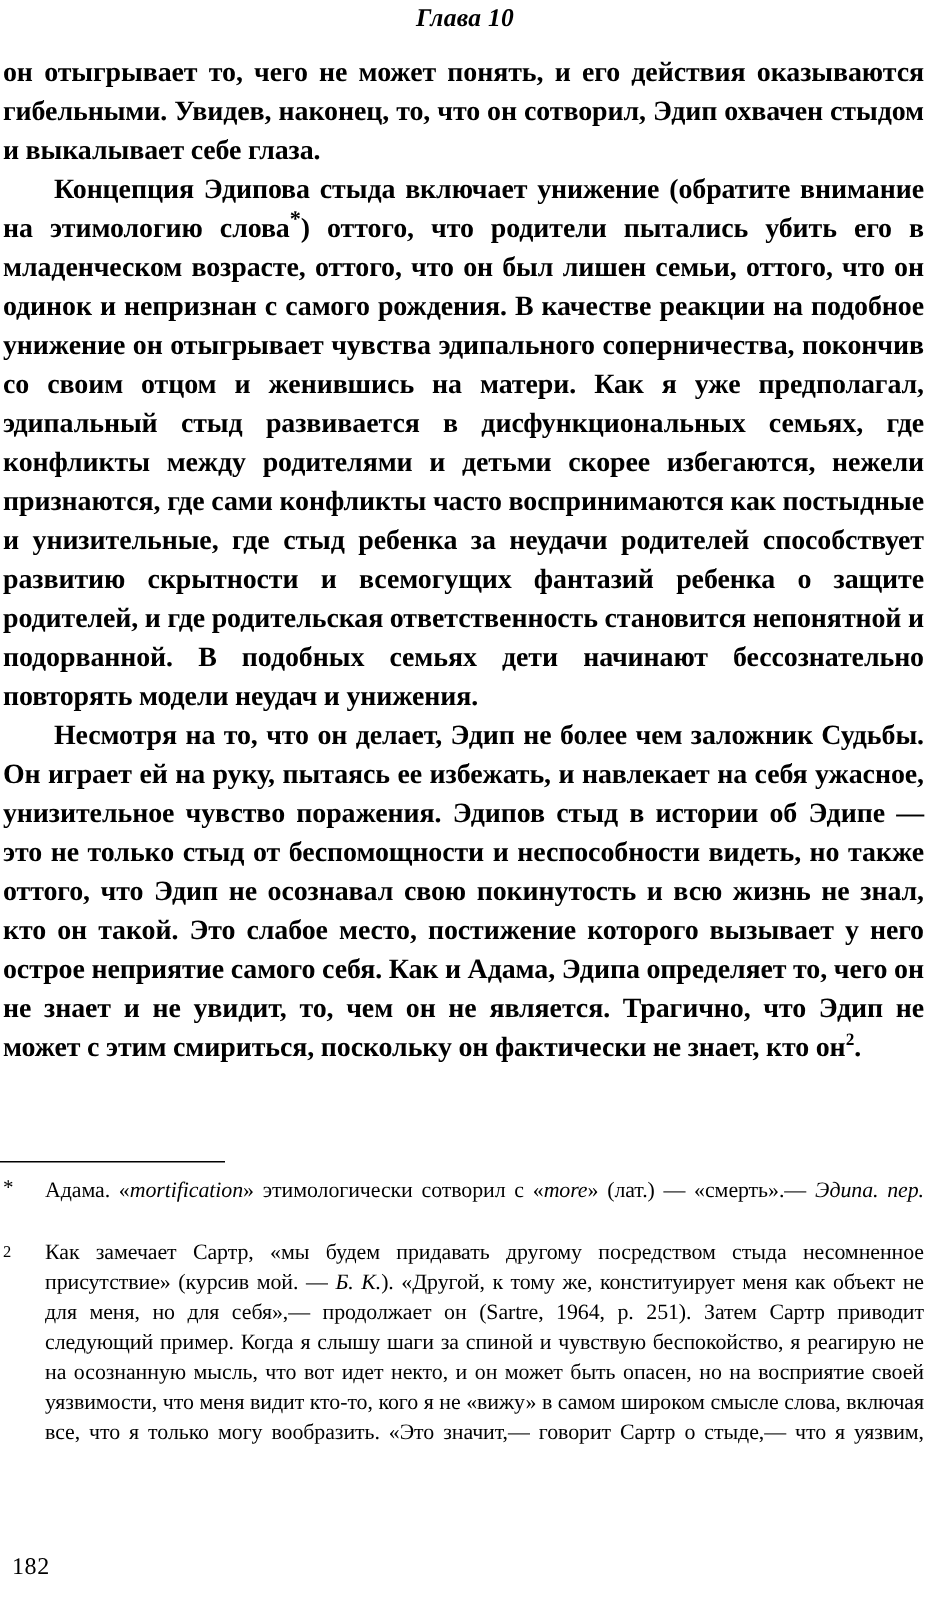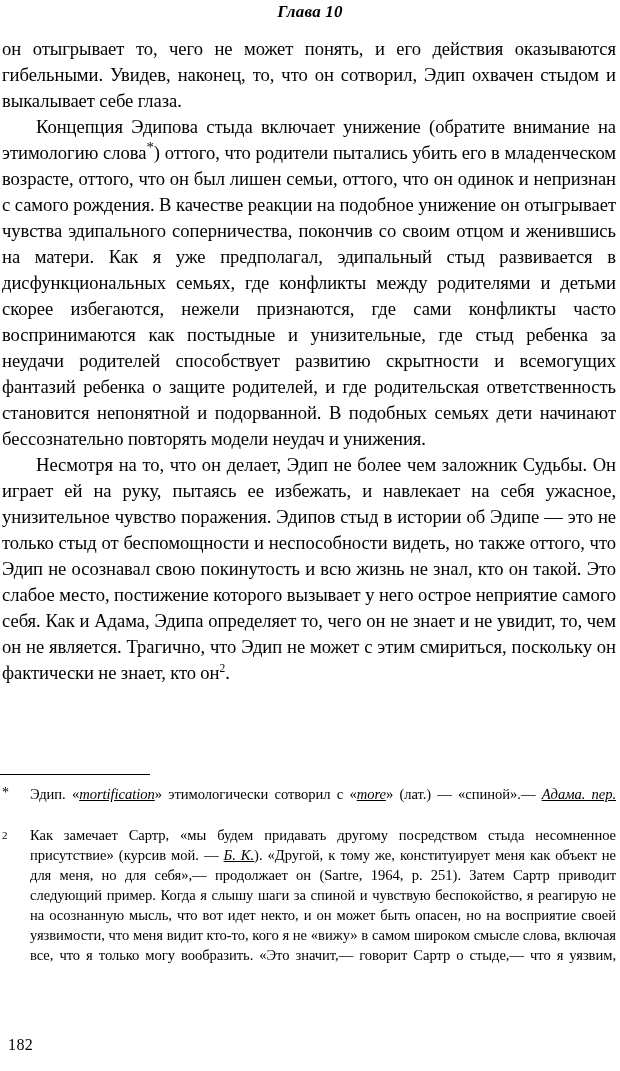--- a/index.html
+++ b/index.html
@@ -42,20 +42,21 @@
     position: absolute;
     top: 36px;
     left: 2px;
     width: 614px;
     font-size: 18.6px;
     line-height: 26px;
     text-align: justify;
     text-justify: inter-word;
     letter-spacing: -0.05px;
     word-spacing: -0.2px;
+    font-weight: bold;
   }
   .body-block p {
     margin: 0;
     text-indent: 0;
   }
   .body-block p.indent {
     text-indent: 34px;
   }
   
   .body-block p::after {
@@ -114,21 +115,21 @@
     top: 0;
     width: 22px;
     font-size: 11px;
     line-height: 20px;
     text-align: left;
   }
   .footnote .marker.star {
     font-size: 14px;
     line-height: 17px;
   }
-  .footnote i { font-style: italic; text-decoration: underline; }
+  .footnote i { font-style: italic; }
 
   
   .folio {
     position: absolute;
     left: 8px;
     top: 1036px;
     font-size: 16px;
     font-weight: 400;
     letter-spacing: 0.4px;
   }
@@ -148,21 +149,21 @@
 
     <p class="indent nojust"><span>Несмотря на то, что он делает, Эдип не более чем заложник Судьбы. Он играет ей на руку, пытаясь ее избежать, и навлекает на себя ужасное, унизительное чувство поражения. Эдипов стыд в истории об Эдипе — это не только стыд от беспомощности и неспособности видеть, но также оттого, что Эдип не осознавал свою покинутость и всю жизнь не знал, кто он такой. Это слабое место, постижение которого вызывает у него острое неприятие самого себя. Как и Адама, Эдипа определяет то, чего он не знает и не увидит, то, чем он не является. Трагично, что Эдип не может с этим смириться, поскольку он фактически не знает, кто он</span><sup class="fn">2</sup><span>.</span></p>
 
   </div>
 
   <div class="fn-rule"></div>
 
   <div class="footnotes">
 
     <div class="footnote">
-      <span class="marker star">*</span><span><span>Эдип. «</span><i>mortification</i><span>» этимологически сотворил с «</span><i>more</i><span>» (лат.) — «спиной».— </span><i>Адама. пер.</i></span>
+      <span class="marker star">*</span><span><span>Адама. «</span><i>mortification</i><span>» этимологически сотворил с «</span><i>more</i><span>» (лат.) — «смерть».— </span><i>Эдипа. пер.</i></span>
     </div>
 
     <div class="footnote">
       <span class="marker">2</span><span><span>Как замечает Сартр, «мы будем придавать другому посредством стыда несомненное присутствие» (курсив мой. — </span><i>Б. К.</i><span>). «Другой, к тому же, конституирует меня как объект не для меня, но для себя»,— продолжает он (Sartre, 1964, p. 251). Затем Сартр приводит следующий пример. Когда я слышу шаги за спиной и чувствую беспокойство, я реагирую не на осознанную мысль, что вот идет некто, и он может быть опасен, но на восприятие своей уязвимости, что меня видит кто-то, кого я не «вижу» в самом широком смысле слова, включая все, что я только могу вообразить. «Это значит,— говорит Сартр о стыде,— что я уязвим,</span></span>
     </div>
 
   </div>
 
   <div class="folio">182</div>
 

